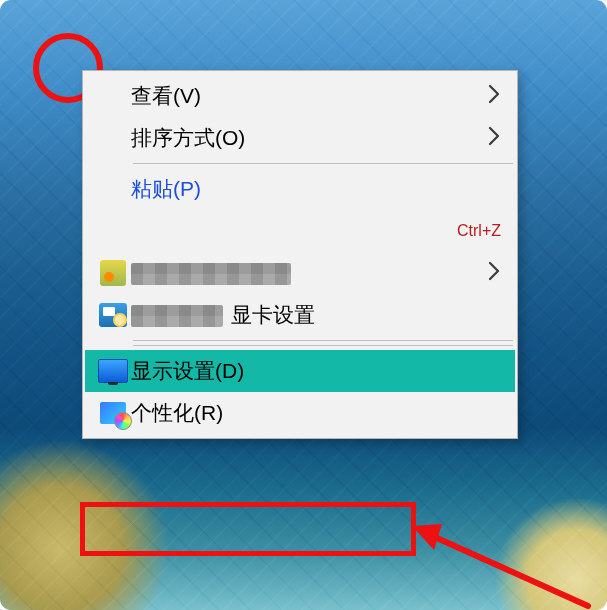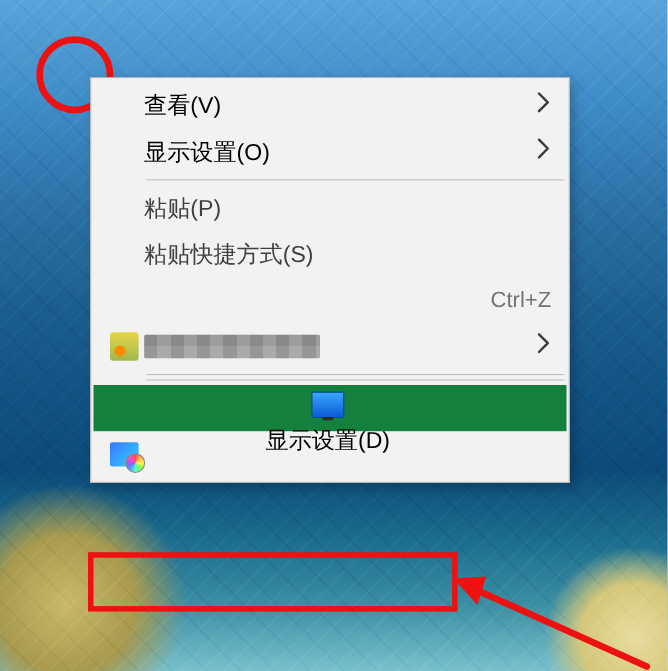--- a/index.html
+++ b/index.html
@@ -5,20 +5,21 @@
   html,body{margin:0;padding:0;width:607px;height:610px;overflow:hidden;font-family:"Microsoft YaHei","Segoe UI",sans-serif;}
   .desktop{
     position:relative;width:607px;height:610px;
     background:
       radial-gradient(circle at 10% 90%, #c9b96a 0%, #a89a4e 8%, transparent 14%),
       radial-gradient(circle at 95% 95%, #e8dca0 0%, #d4c77a 6%, transparent 10%),
       linear-gradient(to bottom,
         #5aa3d9 0%, #3f8cc7 15%, #2b6fa3 32%,
         #1c5f8f 45%, #145586 55%, #0d4a78 70%,
         #1b6b8c 80%, #3b8ea2 90%, #79c0cc 100%);
+    border-radius: 11px;
   }
   
   .desktop::before{
     content:"";position:absolute;inset:0;
     background:
       repeating-linear-gradient(135deg, rgba(255,255,255,0.05) 0 2px, transparent 2px 14px),
       repeating-linear-gradient(45deg, rgba(0,30,60,0.08) 0 2px, transparent 2px 22px);
     mix-blend-mode:overlay;
   }
 
@@ -33,24 +34,24 @@
     box-shadow:4px 4px 10px rgba(0,0,0,0.25);
     padding:4px 2px;
     font-size:21px;color:#000;
   }
   .menu-item{
     display:flex;align-items:center;height:42px;
     padding:0 14px 0 10px;position:relative;
   }
   .menu-item .icon-slot{width:36px;height:28px;display:flex;align-items:center;justify-content:center;flex:0 0 36px;}
   .menu-item .label{flex:1;white-space:nowrap;}
-  .menu-item .shortcut{color:#737373;font-size:20px;margin-left:auto;padding-left:20px;}
+  .menu-item .shortcut{color:#b91c1c;font-size:16px;margin-left:auto;padding-left:20px;}
   .menu-item .chevron{margin-left:auto;}
-  .menu-item.disabled .label{color:#404040;}
-  .menu-item.highlight{background:#15803d;flex-direction:column;}
+  .menu-item.disabled .label{color:#1d4ed8;}
+  .menu-item.highlight{background:#14b8a6;}
   .divider{height:1px;background:#c0c0c0;margin:4px 2px 4px 48px;}
 
   svg.chev{width:14px;height:22px;stroke:#3a3a3a;stroke-width:2.2;fill:none;stroke-linecap:round;stroke-linejoin:round;}
 
   
   .ico-app1{width:26px;height:26px;background:linear-gradient(#e6d64a,#9fb84c);border-radius:3px;position:relative;}
   .ico-app1::after{content:"";position:absolute;left:4px;top:12px;width:10px;height:10px;background:#ff8a00;border-radius:50%;}
   .ico-app2{width:28px;height:24px;background:linear-gradient(#3aa0e8,#1b6fb0);border-radius:3px;position:relative;}
   .ico-app2::before{content:"";position:absolute;left:4px;top:4px;width:12px;height:9px;background:#fff;border-radius:1px;}
   .ico-app2::after{content:"";position:absolute;left:14px;top:10px;width:10px;height:10px;border:2px solid #ffd257;border-radius:50%;background:#ffe9a8;}
@@ -91,77 +92,82 @@
       <span class="label">查看(V)</span>
       <span class="chevron">
         <svg class="chev" viewBox="0 0 14 22">
             <polyline points="3,3 11,11 3,19"></polyline>
           </svg>
       </span>
     </div>
 
     <div class="menu-item">
       <span class="icon-slot"></span>
-      <span class="label">显示设置(O)</span>
+      <span class="label">排序方式(O)</span>
       <span class="chevron">
         <svg class="chev" viewBox="0 0 14 22">
             <polyline points="3,3 11,11 3,19"></polyline>
           </svg>
       </span>
     </div>
 
 
     <div class="divider"></div>
 
     <div class="menu-item disabled">
       <span class="icon-slot"></span>
       <span class="label">粘贴(P)</span>
     </div>
 
-    <div class="menu-item disabled">
-      <span class="icon-slot"></span>
-      <span class="label">粘贴快捷方式(S)</span>
-    </div>
 
     <div class="menu-item">
       <span class="icon-slot"></span>
       <span class="shortcut">Ctrl+Z</span>
     </div>
 
     <div class="menu-item">
       <span class="icon-slot">
           <span class="ico-app1"></span>
         </span>
       <span class="label">
         <span class="pixelate" style="width:160px"></span>
       </span>
       <span class="chevron">
         <svg class="chev" viewBox="0 0 14 22">
             <polyline points="3,3 11,11 3,19"></polyline>
           </svg>
       </span>
     </div>
 
+    <div class="menu-item">
+      <span class="icon-slot">
+          <span class="ico-app2"></span>
+        </span>
+      <span class="label">
+        <span class="pixelate" style="width:92px;margin-right:8px"></span><span>显卡设置</span>
+      </span>
+    </div>
 
     <div class="divider"></div>
 
 
     <div class="divider"></div>
 
     <div class="menu-item highlight">
       <span class="icon-slot">
           <span class="ico-display"></span>
         </span>
       <span class="label">显示设置(D)</span>
     </div>
 
     <div class="menu-item">
       <span class="icon-slot">
           <span class="ico-personalize"></span>
         </span>
+      <span class="label">个性化(R)</span>
     </div>
 
   </div>
 
   <div class="red-box-annotation"></div>
 
   <svg class="arrow-annotation" viewBox="0 0 180 94">
     <line x1="176" y1="90" x2="16" y2="18" stroke="#e11" stroke-width="6" stroke-linecap="round"></line>
     <polygon points="0,10 30,8 22,34" fill="#e11"></polygon>
   </svg>

